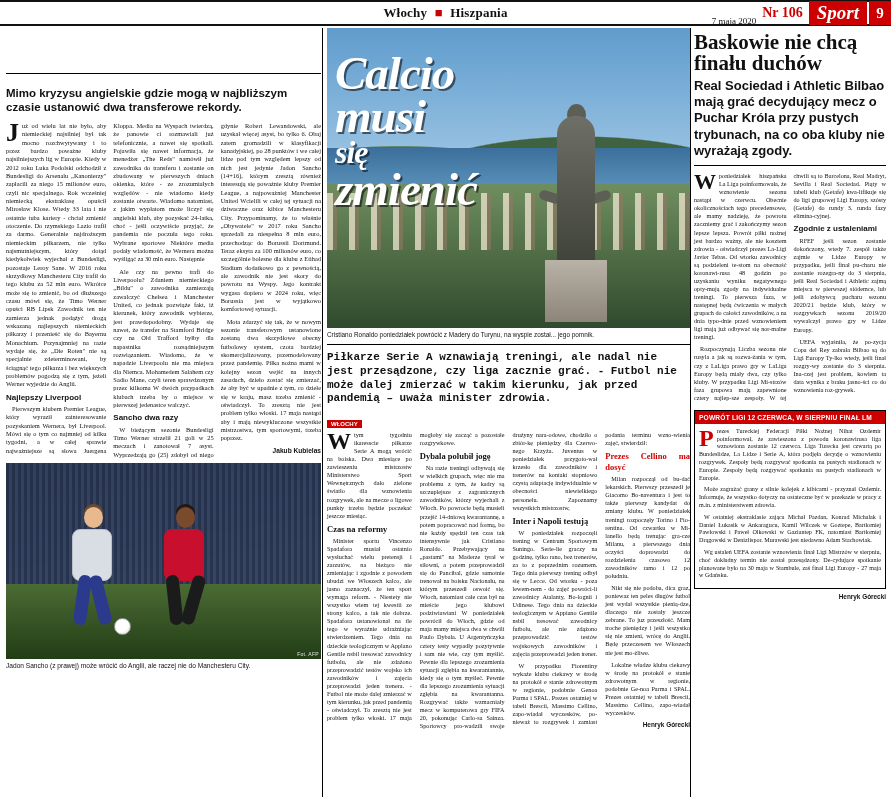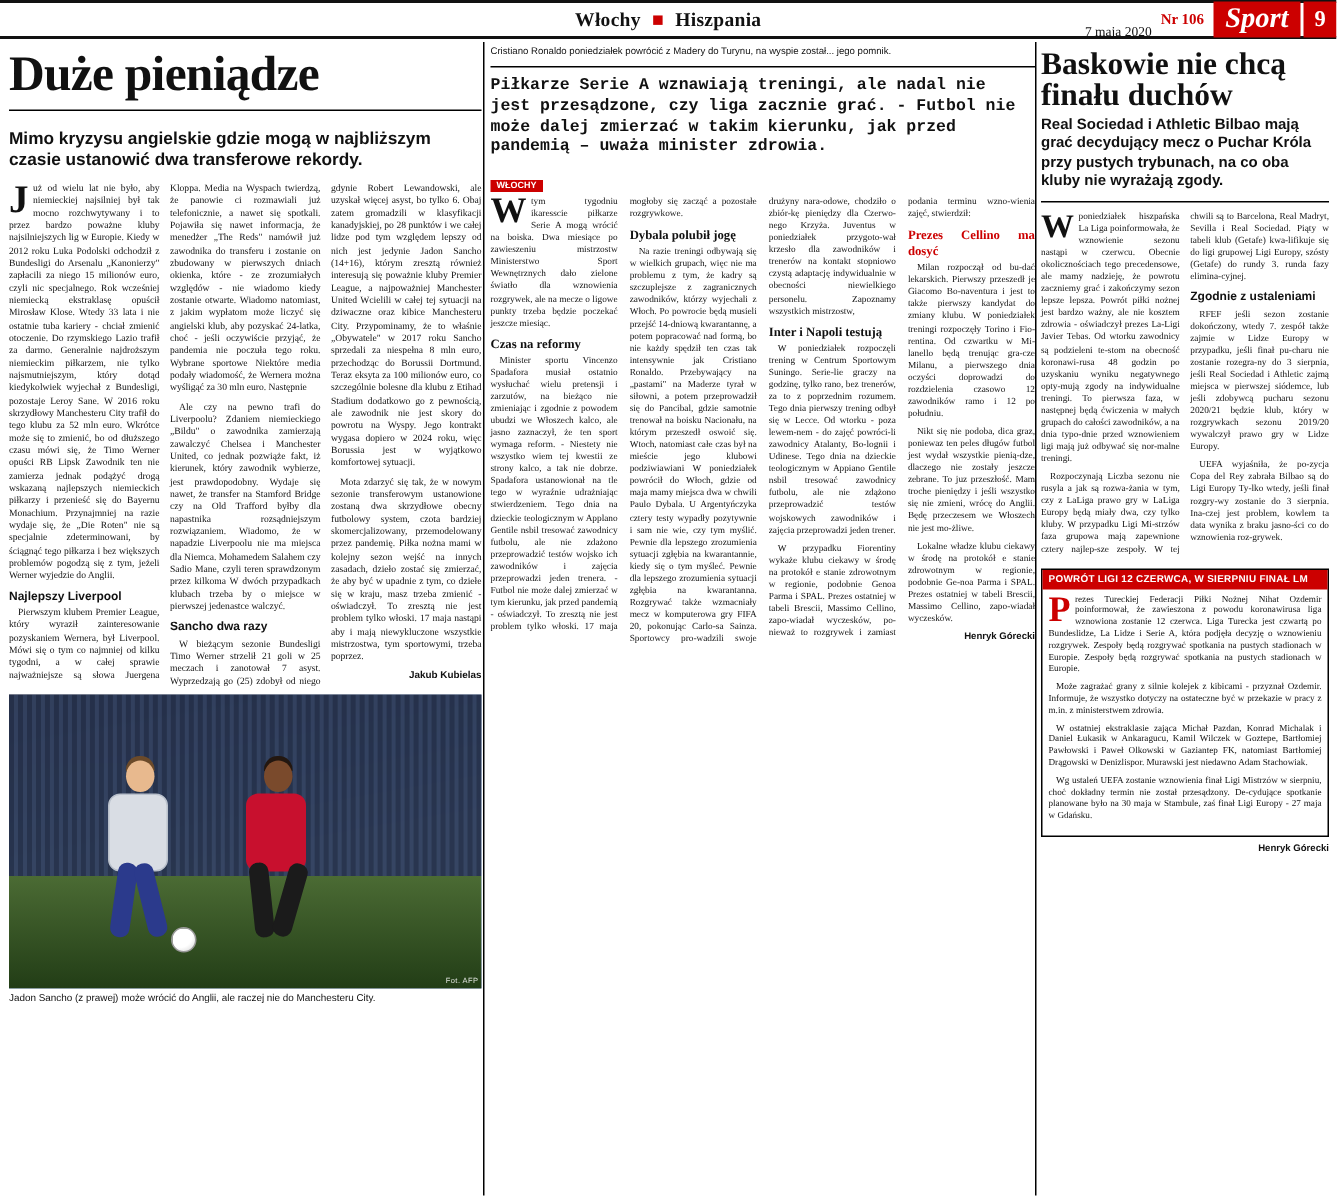--- a/index.html
+++ b/index.html
@@ -21,21 +21,21 @@
     display:flex; align-items:center;
   }
   .mast-left { flex:1; height:100%; position:relative; }
   .mast-center {
     font-family:"Liberation Serif", serif; font-weight:bold; font-size:13px;
     white-space:nowrap; padding:0 10px; letter-spacing:0.2px;
   }
   .mast-center .sep { color:#cc0000; font-weight:bold; margin:0 4px; }
   .mast-right { flex:1; height:100%; display:flex; align-items:center; justify-content:flex-end; }
   .mast-date { font-size:9px; margin-right:6px; color:#111;margin-top:16px; }
-  .mast-issue { font-size:10px; font-weight:bold; color:#cc0000; margin-right:6px; }
+  .mast-issue { font-size:14px; font-weight:bold; color:#cc0000; margin-right:6px; }
   .sport-logo {
     background:#cc0000; color:#fff; font-family:"Liberation Serif",serif;
     font-weight:bold; font-style:italic; font-size:19px;
     padding:1px 8px 2px 8px; height:24px; line-height:22px;
     display:inline-block;
   }
   .page-num {
     background:#cc0000; color:#fff; font-weight:bold; font-size:15px;
     width:22px; height:24px; line-height:24px; text-align:center; margin-left:2px;
   }
@@ -203,21 +203,21 @@
     font-family:"Liberation Sans",sans-serif; font-weight:bold; font-size:6.4px;
     text-align:right; margin-top:3px;
   }
 
   
   h2.head-right {
     font-family:"Liberation Serif",serif; font-weight:bold; font-size:21px; line-height:1.02;
     margin:4px 0 3px 0;
   }
   .lead-right {
-    font-family:"Liberation Sans",sans-serif; font-weight:bold; font-size:10px;
+    font-family:"Liberation Sans",sans-serif; font-weight:bold; font-size:13px;
     line-height:1.25; margin:0 0 6px 0;
   }
   .rtext { column-count:2; column-gap:7px; font-size:6.2px; line-height:1.30; text-align:justify; }
   .rtext p { margin:0 0 4px 0; text-indent:6px; }
   .rtext p.first { text-indent:0; }
   .rtext .dropcap { float:left; font-size:22px; line-height:17px; font-weight:bold; padding:1px 3px 0 0; }
 
   .promo {
     margin-top:8px; border:1px solid #000; padding:0; background:#fff;
   }
@@ -257,21 +257,21 @@
     </div>
   </div>
 
   <div class="cols">
 
     <div class="vrule" style="left:322px;"></div>
     <div class="vrule" style="left:690px;"></div>
 
     <div class="col-left">
       <h1 class="head-left">
-        <span>Duże pieniądze</span><br>
+        <br>
       </h1>
       <div class="rule-thin"></div>
       <p class="lead-left">Mimo kryzysu angielskie gdzie mogą w najbliższym czasie ustanowić dwa transferowe rekordy.</p>
 
       <div class="ltext">
         <p class="first"><span class="dropcap">J</span><span>uż od wielu lat nie było, aby niemieckiej najsilniej był tak mocno rozchwytywany i to przez bardzo poważne kluby najsilniejszych lig w Europie. Kiedy w 2012 roku Luka Podolski odchodził z Bundesligi do Arsenalu „Kanonierzy" zapłacili za niego 15 milionów euro, czyli nic specjalnego. Rok wcześniej niemiecką ekstraklasę opuścił Mirosław Klose. Wtedy 33 lata i nie ostatnie tuba kariery - chciał zmienić otoczenie. Do rzymskiego Lazio trafił za darmo. Generalnie najdroższym niemieckim piłkarzem, nie tylko najsmutniejszym, który dotąd kiedykolwiek wyjechał z Bundesligi, pozostaje Leroy Sane. W 2016 roku skrzydłowy Manchesteru City trafił do tego klubu za 52 mln euro. Wkrótce może się to zmienić, bo od dłuższego czasu mówi się, że Timo Werner opuści RB Lipsk Zawodnik ten nie zamierza jednak podążyć drogą wskazaną najlepszych niemieckich piłkarzy i przenieść się do Bayernu Monachium. Przynajmniej na razie wydaje się, że „Die Roten" nie są specjalnie zdeterminowani, by ściągnąć tego piłkarza i bez większych problemów pogodzą się z tym, jeżeli Werner wyjedzie do Anglii.</span></p>
         <div class="subh">Najlepszy Liverpool</div>
         <p>Pierwszym klubem Premier League, który wyraził zainteresowanie pozyskaniem Wernera, był Liverpool. Mówi się o tym co najmniej od kilku tygodni, a w całej sprawie najważniejsze są słowa Juergena Kloppa. Media na Wyspach twierdzą, że panowie ci rozmawiali już telefonicznie, a nawet się spotkali. Pojawiła się nawet informacja, że menedżer „The Reds" namówił już zawodnika do transferu i zostanie on zbudowany w pierwszych dniach okienka, które - ze zrozumiałych względów - nie wiadomo kiedy zostanie otwarte. Wiadomo natomiast, z jakim wypłatom może liczyć się angielski klub, aby pozyskać 24-latka, choć - jeśli oczywiście przyjąć, że pandemia nie poczuła tego roku. Wybrane sportowe Niektóre media podały wiadomość, że Wernera można wyśligąć za 30 mln euro. Następnie</p>
         <p>Ale czy na pewno trafi do Liverpoolu? Zdaniem niemieckiego „Bildu" o zawodnika zamierzają zawalczyć Chelsea i Manchester United, co jednak pozwiąże fakt, iż kierunek, który zawodnik wybierze, jest prawdopodobny. Wydaje się nawet, że transfer na Stamford Bridge czy na Old Trafford byłby dla napastnika rozsądniejszym rozwiązaniem. Wiadomo, że w napadzie Liverpoolu nie ma miejsca dla Niemca. Mohamedem Salahem czy Sadio Mane, czyli teren sprawdzonym przez kilkoma W dwóch przypadkach klubach trzeba by o miejsce w pierwszej jedenastce walczyć.</p>
         <div class="subh">Sancho dwa razy</div>
@@ -297,20 +297,39 @@
             <div class="legL"></div>
             <div class="legR"></div>
         </div>
         <div class="ball"></div>
         <div class="photo-credit">Fot. AFP</div>
       </div>
       <div class="caption-left">Jadon Sancho (z prawej) może wrócić do Anglii, ale raczej nie do Manchesteru City.</div>
     </div>
 
     <div class="col-mid">
+      <div class="mid-photo">
+        <div class="sky"></div>
+        <div class="hills"></div>
+        <div class="sea"></div>
+        <div class="town"></div>
+        <div class="statue">
+          <div class="armL"></div>
+            <div class="armR"></div>
+          <div class="headS"></div>
+            <div class="figure"></div>
+            <div class="pedestal"></div>
+        </div>
+        <div class="calcio">
+          <div class="l1">Calcio</div>
+          <div class="l2">musi</div>
+          <div class="l3">się</div>
+          <div class="l4">zmienić</div>
+        </div>
+      </div>
       <div class="caption-mid">Cristiano Ronaldo poniedziałek powrócić z Madery do Turynu, na wyspie został... jego pomnik.</div>
       <div class="rule-thin"></div>
       <p class="lead-mid">Piłkarze Serie A wznawiają treningi, ale nadal nie jest przesądzone, czy liga zacznie grać. - Futbol nie może dalej zmierzać w takim kierunku, jak przed pandemią – uważa minister zdrowia.</p>
       <div class="tag-red">WŁOCHY</div>
 
       <div class="mid-body">
         <p class="first"><span class="dropcap">W</span><span>tym tygodniu ikaresscie piłkarze Serie A mogą wrócić na boiska. Dwa miesiące po zawieszeniu mistrzostw Ministerstwo Sport Wewnętrznych dało zielone światło dla wznowienia rozgrywek, ale na mecze o ligowe punkty trzeba będzie poczekać jeszcze miesiąc.</span></p>
         <h3>Czas na reformy</h3>
         <p>Minister sportu Vincenzo Spadafora musiał ostatnio wysłuchać wielu pretensji i zarzutów, na bieżąco nie zmieniając i zgodnie z powodem ubudzi we Włoszech kalco, ale jasno zaznaczył, że ten sport wymaga reform. - Niestety nie wszystko wiem tej kwestii ze strony kalco, a tak nie dobrze. Spadafora ustanowionał na tle tego w wyraźnie udrażniając stwierdzeniem. Tego dnia na dzieckie teologicznym w Applano Gentile nsbil tresować zawodnicy futbolu, ale nie zdażono przeprowadzić testów wojsko ich zawodników i zajęcia przeprowadzi jeden trenera. - Futbol nie może dalej zmierzać w tym kierunku, jak przed pandemią - oświadczył. To zresztą nie jest problem tylko włoski. 17 maja mogłoby się zacząć a pozostałe rozgrywkowe.</p>
         <h3>Dybala polubił jogę</h3>

